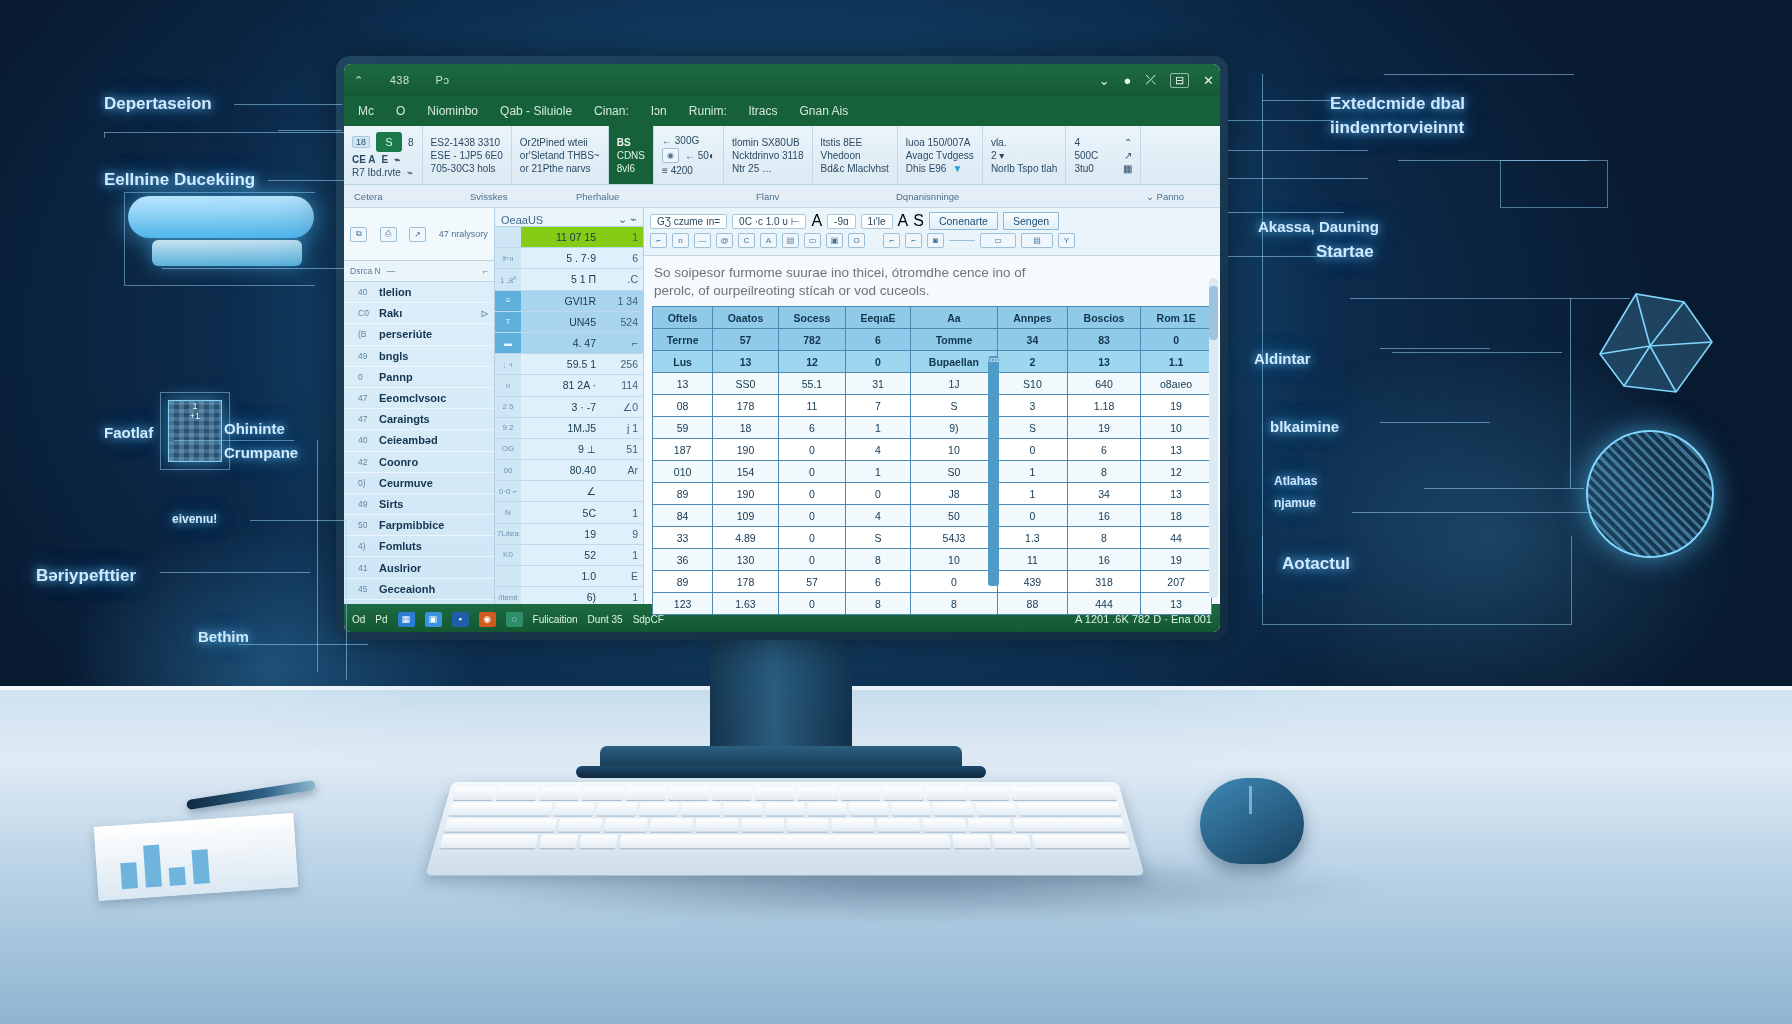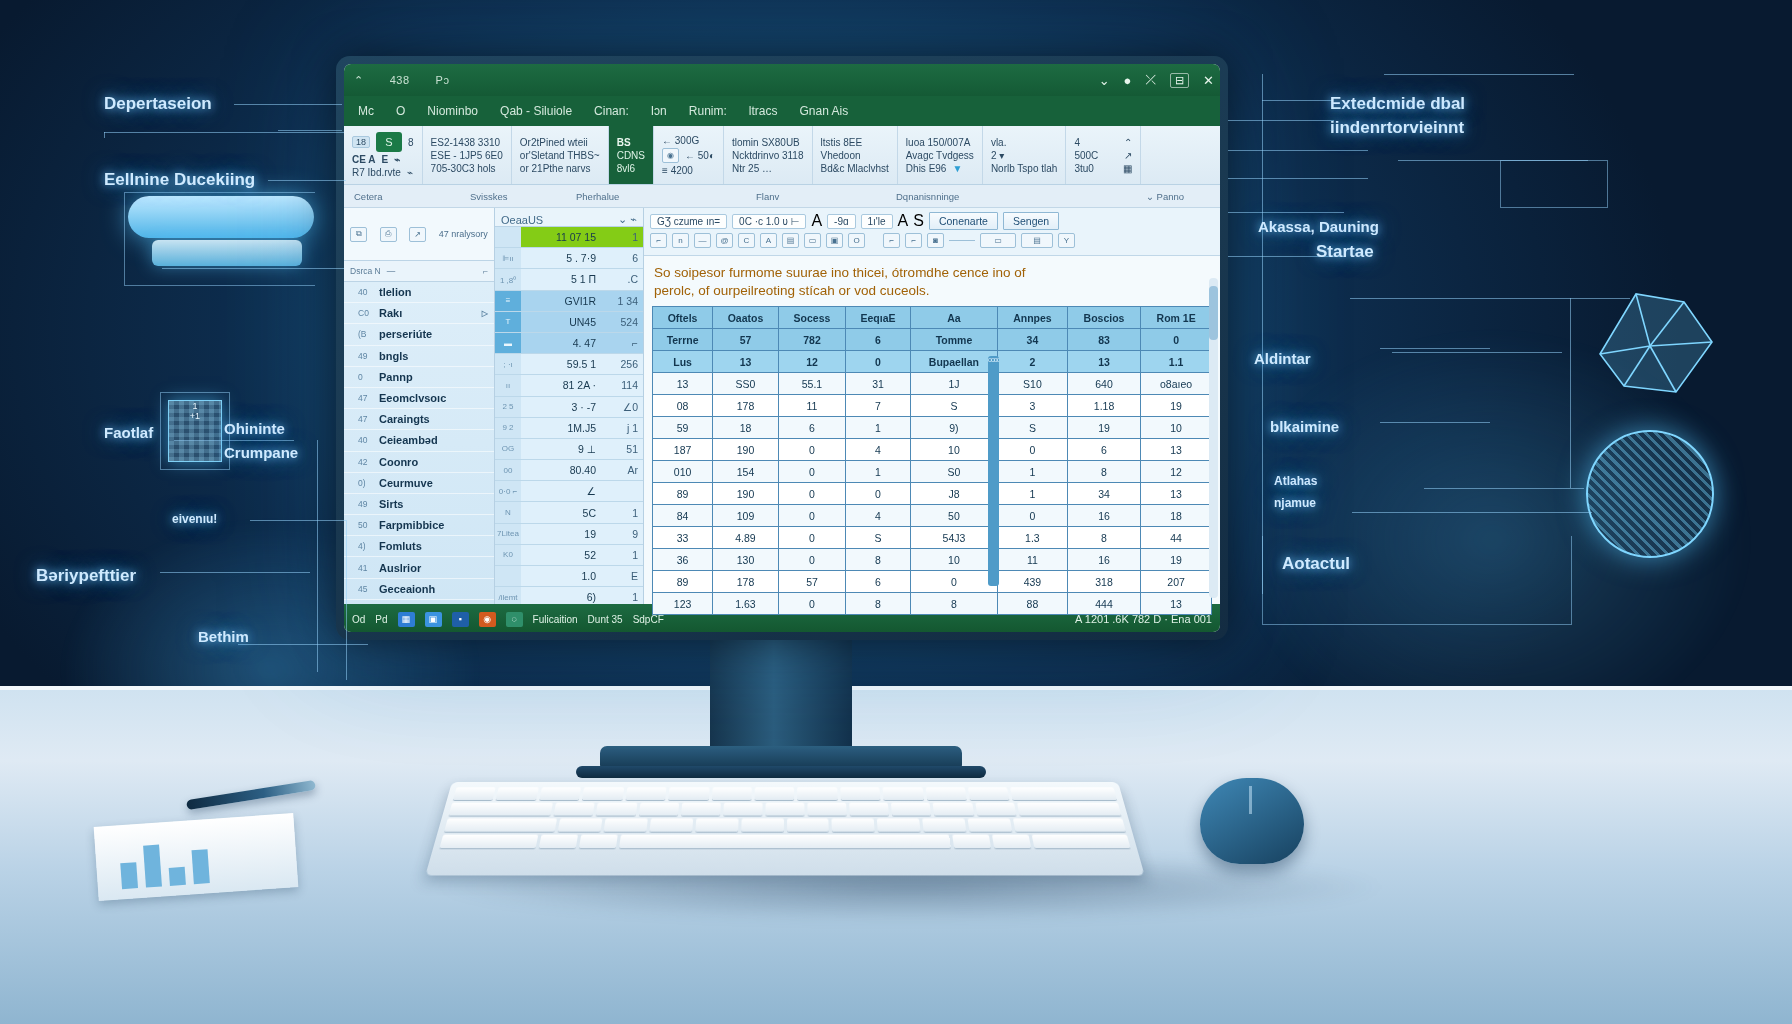--- a/index.html
+++ b/index.html
@@ -100,21 +100,21 @@
   
   .docpane{flex:1;background:#f4fafd;display:flex;flex-direction:column;position:relative;}
   .doctools{background:#e9f4fb;border-bottom:1px solid #c0d7e8;padding:4px 6px;}
   .dtrow{display:flex;align-items:center;gap:5px;margin-bottom:3px;}
   .dtbox{border:1px solid #a9c9df;background:#fdfefe;border-radius:2px;padding:1px 6px;
     font-size:10px;color:#2b4a64;white-space:nowrap;}
   .dtbtn{border:1px solid #8fb8d4;background:linear-gradient(180deg,#f7fbfe,#e2eff8);
     border-radius:1px;padding:2px 9px;font-size:10.5px;color:#1f4e75;}
   .dticon{width:15px;height:13px;border:1px solid #9dc0d8;border-radius:2px;background:#f0f7fc;
     display:inline-flex;align-items:center;justify-content:center;font-size:8px;color:#47708f;}
-  .docsentence{padding:8px 10px 6px 10px;font-size:13.5px;color:#a16207;line-height:1.35;}
+  .docsentence{padding:8px 10px 6px 10px;font-size:13.5px;color:#737373;line-height:1.35;}
 
   
   .tblwrap{padding:0 8px 0 8px;}
   table.dt{border-collapse:collapse;width:100%;font-size:10.5px;color:#12364f;}
   table.dt th,table.dt td{border:1px solid #4d89b5;padding:2px 4px;text-align:center;height:17px;}
   table.dt th{background:#8fcbe8;font-weight:bold;}
   table.dt tr.hl1 td{background:#8fcbe8;font-weight:bold;}
   table.dt tr.hl2 td{background:#9ed5ef;font-weight:bold;}
   table.dt tr.pl td{background:#f2f9fd;}
   table.dt tr.pl:nth-child(even) td{background:#ffffff;}

